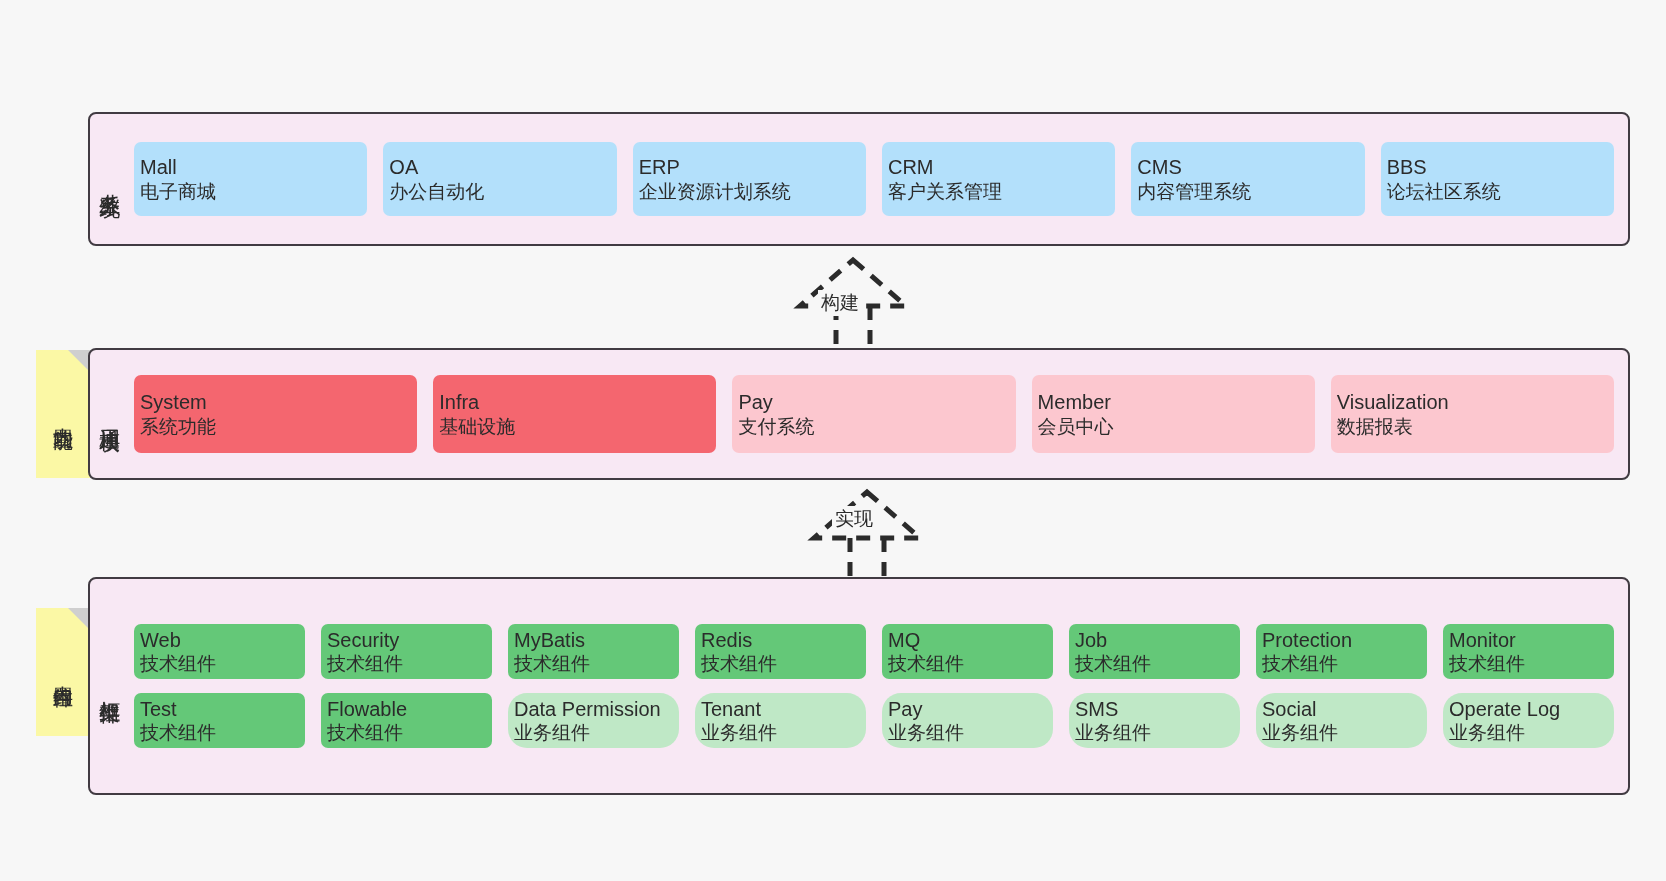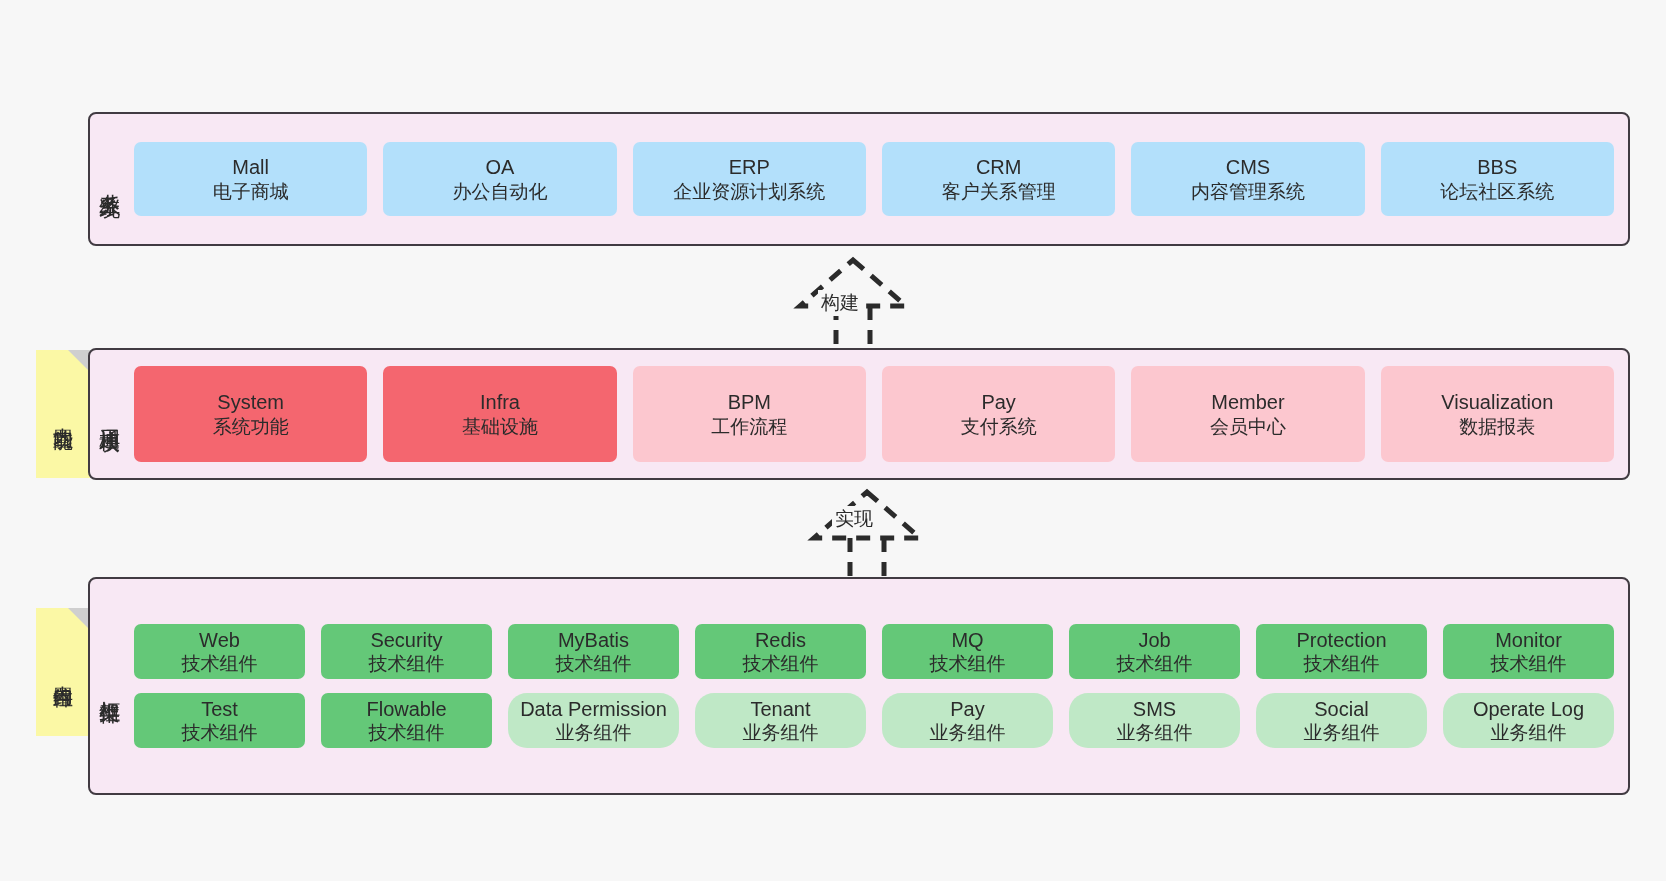--- a/index.html
+++ b/index.html
@@ -56,21 +56,21 @@
     align-items: stretch;
   }
 
   
   .node {
     flex: 1 1 0;
     min-width: 0;
     border-radius: 7px;
     display: flex;
     flex-direction: column;
-    align-items: center;
+    align-items: flex-start;
     justify-content: center;
     text-align: center;
     color: #2b2b2b;
     line-height: 1.22;
     padding: 4px 6px;
     box-sizing: border-box;
   }
   .node .name {
     font-size: 20px;
     white-space: normal;
@@ -83,21 +83,21 @@
   .n-red        { background: #f4666f; }
   .n-pink       { background: #fcc7cf; }
   .n-green      { background: #64c878; }
   .n-lightgreen { background: #bfe8c6; border-radius: 19px; }
 
   
   #layer-business { left: 88px;  top: 112px; width: 1542px; height: 134px; }
   #layer-business .node { height: 74px; }
 
   #layer-modules  { left: 88px;  top: 348px; width: 1542px; height: 132px; }
-  #layer-modules .node { height: 96px; }
+  #layer-modules .node { height: 78px; }
 
   #layer-framework{ left: 88px;  top: 577px; width: 1542px; height: 218px; }
   #layer-framework .node { height: 55px; }
   #layer-framework .layer-body { gap: 14px; }
 
   
   .note {
     position: absolute;
     background: #fbf8a5;
     box-sizing: border-box;
@@ -201,24 +201,20 @@
       <div class="row">
         <div class="node n-red">
           <div class="name">System</div>
           <div class="sub">系统功能</div>
         </div>
         <div class="node n-red">
           <div class="name">Infra</div>
           <div class="sub">基础设施</div>
         </div>
         <div class="node n-pink">
-          <div class="name">BPM</div>
-          <div class="sub">工作流程</div>
-        </div>
-        <div class="node n-pink">
           <div class="name">Pay</div>
           <div class="sub">支付系统</div>
         </div>
         <div class="node n-pink">
           <div class="name">Member</div>
           <div class="sub">会员中心</div>
         </div>
         <div class="node n-pink">
           <div class="name">Visualization</div>
           <div class="sub">数据报表</div>

